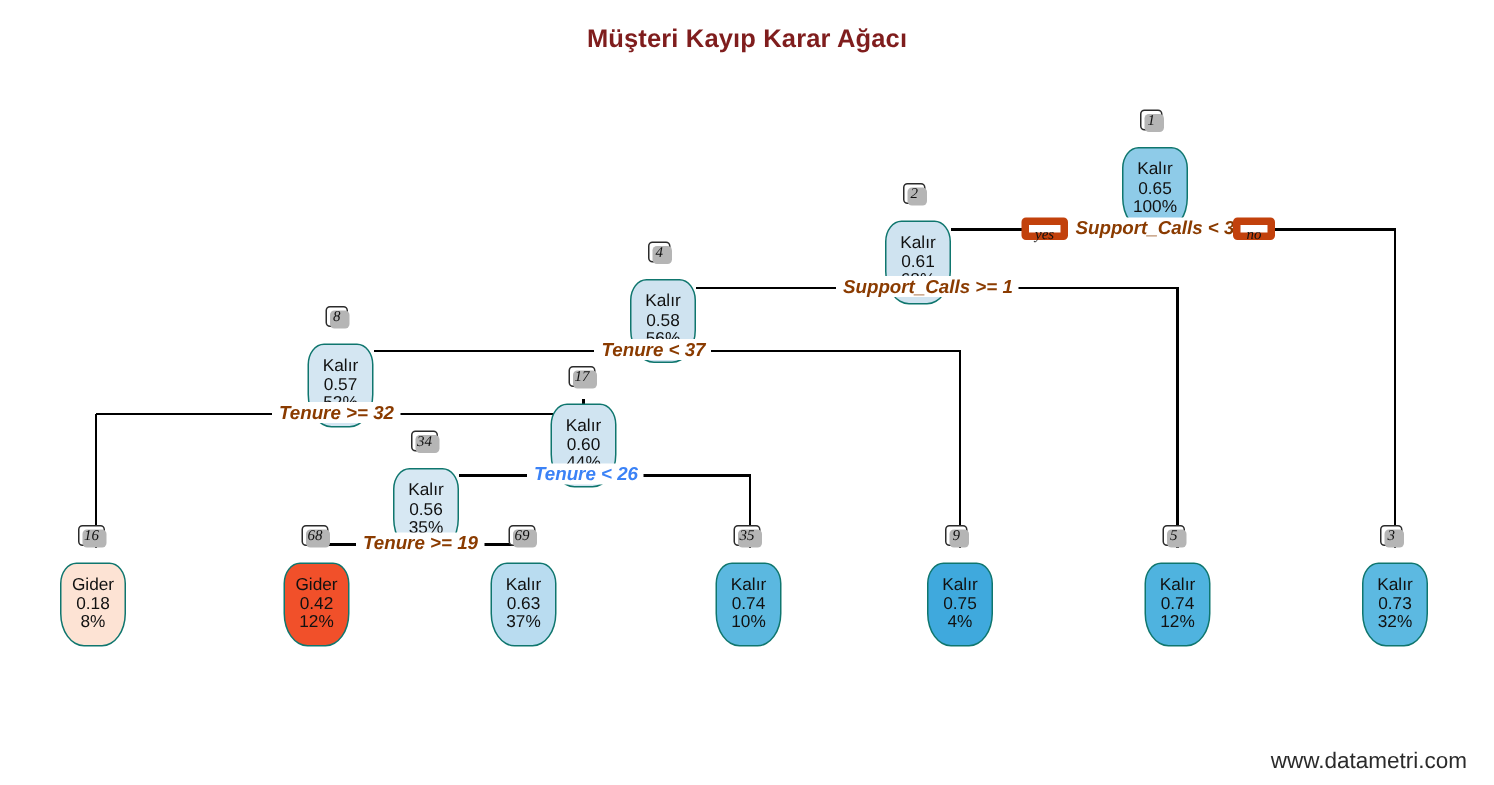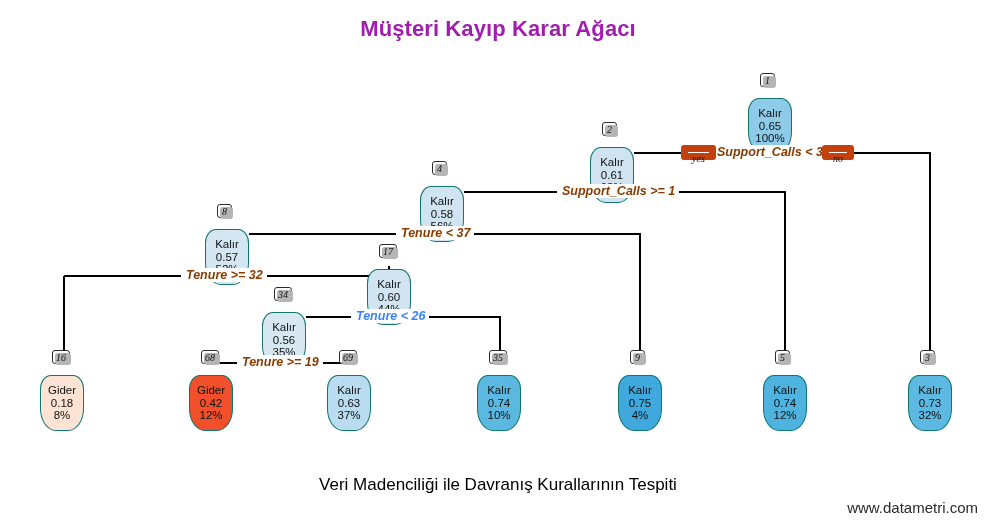--- a/index.html
+++ b/index.html
@@ -30,23 +30,23 @@
     pointer-events: none;
   }
 
   
   .title {
     position: absolute;
     left: 0;
     top: 16px;
     width: 996px;
     text-align: center;
-    font-size: 22px;
+    font-size: 17px;
     font-weight: bold;
-    color: #a21caf;
+    color: #7f1d1d;
     letter-spacing: 0.1px;
   }
   .footer {
     position: absolute;
     left: 0;
     top: 475px;
     width: 996px;
     text-align: center;
     font-size: 17px;
     color: #000000;
@@ -146,21 +146,21 @@
     color: #8a3b00;
     background: #ffffff;
     white-space: nowrap;
     padding: 0 4px;
     z-index: 3;
     font-style: italic;
   }
   .yesno {
     position: absolute;
     background: #ffffff;
-    border: 7px solid #c2410c;
+    border: 5px solid #c2410c;
     border-radius: 3px;
     font-family: "Liberation Serif", serif;
     font-style: italic;
     font-size: 10px;
     line-height: 13px;
     height: 15px;
     padding: 0 4px;
     color: #111111;
     box-sizing: border-box;
     z-index: 3;
@@ -322,15 +322,14 @@
       <div class="badge"><span class="bshadow"></span><span>3</span></div>
     </div>
     <div class="split-label" style="left: 713px; top: 145px; color: rgb(138, 59, 0);">Support_Calls &lt; 3</div>
     <div class="yesno" style="left: 681px; top: 145px;">yes</div>
     <div class="yesno" style="left: 822px; top: 145px;">no</div>
     <div class="split-label" style="left: 558px; top: 184px; color: rgb(138, 59, 0);">Support_Calls &gt;= 1</div>
     <div class="split-label" style="left: 397px; top: 226px; color: rgb(138, 59, 0);">Tenure &lt; 37</div>
     <div class="split-label" style="left: 182px; top: 268px; color: rgb(138, 59, 0);">Tenure &gt;= 32</div>
     <div class="split-label" style="left: 352px; top: 309px; color: #3b82f6;">Tenure &lt; 26</div>
     <div class="split-label" style="left: 238px; top: 355px; color: rgb(138, 59, 0);">Tenure &gt;= 19</div>
-    <div class="footer">Veri Madenciliği ile Davranış Kurallarının Tespiti</div>
     <div class="watermark">www.datametri.com</div>
   </div>
 
 </body></html>

